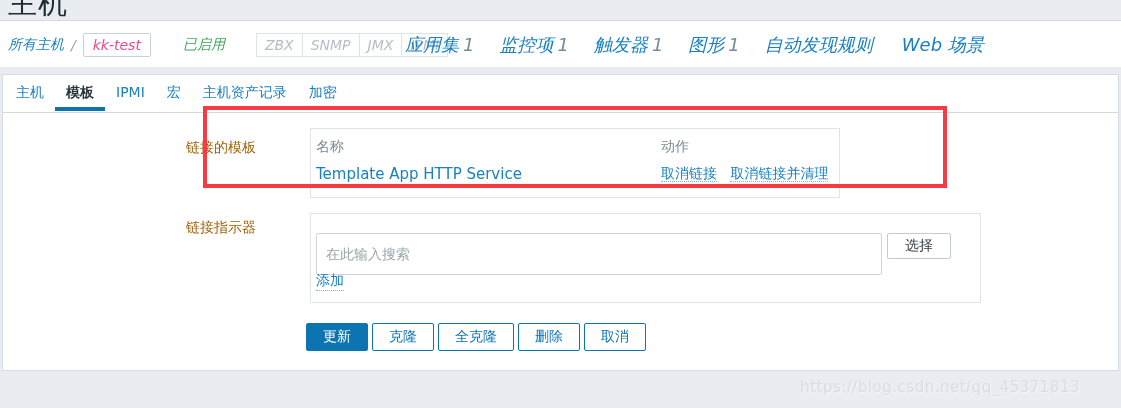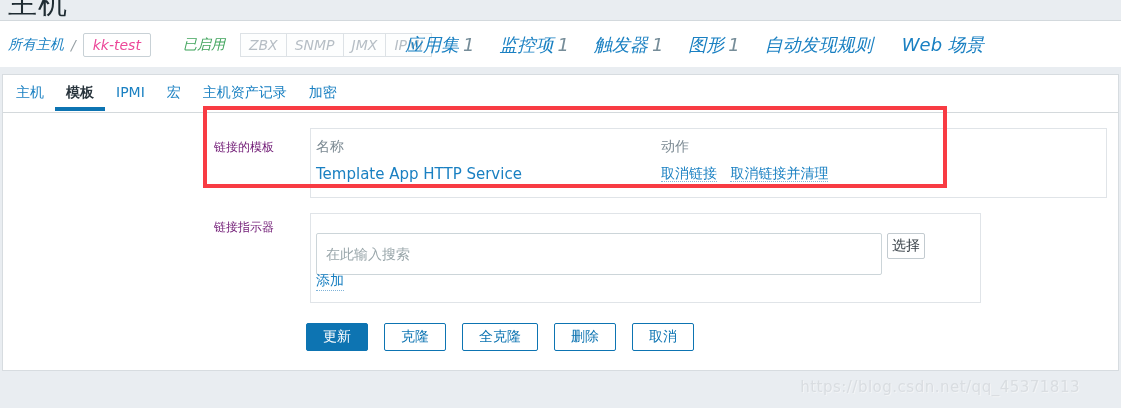--- a/index.html
+++ b/index.html
@@ -16,51 +16,51 @@
   
   .page-title{position:absolute;left:8px;top:-16px;font-size:29px;color:#1f2c33;letter-spacing:1px;}
 
   
   .header-widget{position:absolute;left:0;top:20px;width:1121px;height:47px;background:#fff;border-top:1px solid #d3d9dd;font-style:italic;}
   .breadcrumb{position:absolute;left:8px;top:0;height:47px;display:flex;align-items:center;font-size:14px;}
   .bc-link{color:var(--link-blue);text-decoration:none;cursor:pointer;}
   .bc-sep{color:#97a0a5;margin:0 7px;}
   .bc-host{background:#fff;border:1px solid #c8d1d6;border-radius:2px;padding:3px 9px;color:#ec4899;cursor:pointer;}
   .status-enabled{color:var(--status-green);margin-left:32px;}
-  .avail-group{display:inline-flex;margin-left:16px;text-align:right;}
+  .avail-group{display:inline-flex;margin-left:32px;text-align:right;}
   .avail-badge{border:1px solid #dde2e6;padding:3px 8px;color:#b6bec5;margin-left:-1px;background:#fdfefe;}
   .subnav{position:absolute;left:405px;top:0;height:47px;display:flex;align-items:center;font-size:18px;}
   .subnav-item{margin-right:25px;white-space:nowrap;cursor:pointer;text-decoration:none;}
   .subnav-label{color:var(--link-blue);}
   .subnav-count{color:#768d99;margin-left:4px;}
 
   
   .content-widget{position:absolute;left:2px;top:74px;width:1117px;height:297px;background:#fff;border:1px solid #d7dce0;}
   .tab-bar{height:38px;border-bottom:1px solid #d4d9dc;padding-left:2px;display:flex;align-items:flex-start;}
   .tab{display:inline-block;padding:9px 11px;font-size:14px;color:var(--link-blue);text-decoration:none;cursor:pointer;}
   .tab.active{color:#28343c;padding-bottom:5px;border-bottom:4px solid var(--accent-blue);font-weight:bold;}
 
-  .form-label{position:absolute;right:847px;font-size:12px;color:#701a75;white-space:nowrap;}
+  .form-label{position:absolute;right:865px;font-size:14px;color:#a16207;white-space:nowrap;}
   .label-1{top:139px;}
   .label-2{top:219px;}
 
-  .lt-box{position:absolute;left:310px;top:128px;width:797px;height:70px;border:1px solid #e0e4e8;background:#fff;font-size:14px;}
+  .lt-box{position:absolute;left:310px;top:128px;width:530px;height:70px;border:1px solid #e0e4e8;background:#fff;font-size:14px;}
   .lt-head{position:relative;padding:9px 0 0 5px;color:#7c8a93;}
   .lt-row{position:relative;padding:9px 0 0 5px;}
   .lt-col-action{position:absolute;left:350px;top:9px;}
   .tpl-link{color:var(--link-blue);text-decoration:none;font-size:15px;cursor:pointer;}
   .action-link{color:var(--link-blue);text-decoration:none;border-bottom:1px dotted #7fb3d8;cursor:pointer;margin-right:9px;}
 
   .li-box{position:absolute;left:310px;top:213px;width:671px;height:90px;border:1px solid #e0e4e8;background:#fff;font-size:14px;}
   .search-input{position:absolute;left:5px;top:19px;width:566px;height:42px;border:1px solid #ccd5d9;border-radius:2px;padding:0 9px;font-size:14px;color:#2b3942;font-family:inherit;}
   .search-input::placeholder{color:#9aa7ab;}
-  .select-btn{position:absolute;left:576px;top:19px;width:38px;height:26px;background:#fff;border:1px solid #c3cbd0;border-radius:2px;color:#384047;font-size:14px;font-family:inherit;cursor:pointer;}
+  .select-btn{position:absolute;left:576px;top:19px;width:64px;height:26px;background:#fff;border:1px solid #c3cbd0;border-radius:2px;color:#384047;font-size:14px;font-family:inherit;cursor:pointer;}
   .add-link{position:absolute;left:5px;top:58px;color:var(--link-blue);text-decoration:none;border-bottom:1px dotted #7fb3d8;cursor:pointer;}
 
-  .btn-row{position:absolute;left:306px;top:323px;display:flex;gap:16px;}
+  .btn-row{position:absolute;left:306px;top:323px;display:flex;gap:4px;}
   .btn{height:28px;padding:0 16px;font-size:14px;font-family:inherit;border-radius:2px;background:#fff;border:1px solid var(--accent-blue);color:var(--accent-blue);cursor:pointer;white-space:nowrap;}
   .btn.primary{background:var(--accent-blue);color:#fff;}
 
   .watermark{position:absolute;right:41px;top:378px;font-size:15px;color:#d9dde1;text-shadow:1px 1px 0 #f2f4f6;letter-spacing:.5px;}
 
   .annotation-box{position:absolute;left:203px;top:106px;width:744px;height:82px;border:4px solid var(--annotation-red);pointer-events:none;z-index:50;}
 </style>
 </head>
 <body>
 

